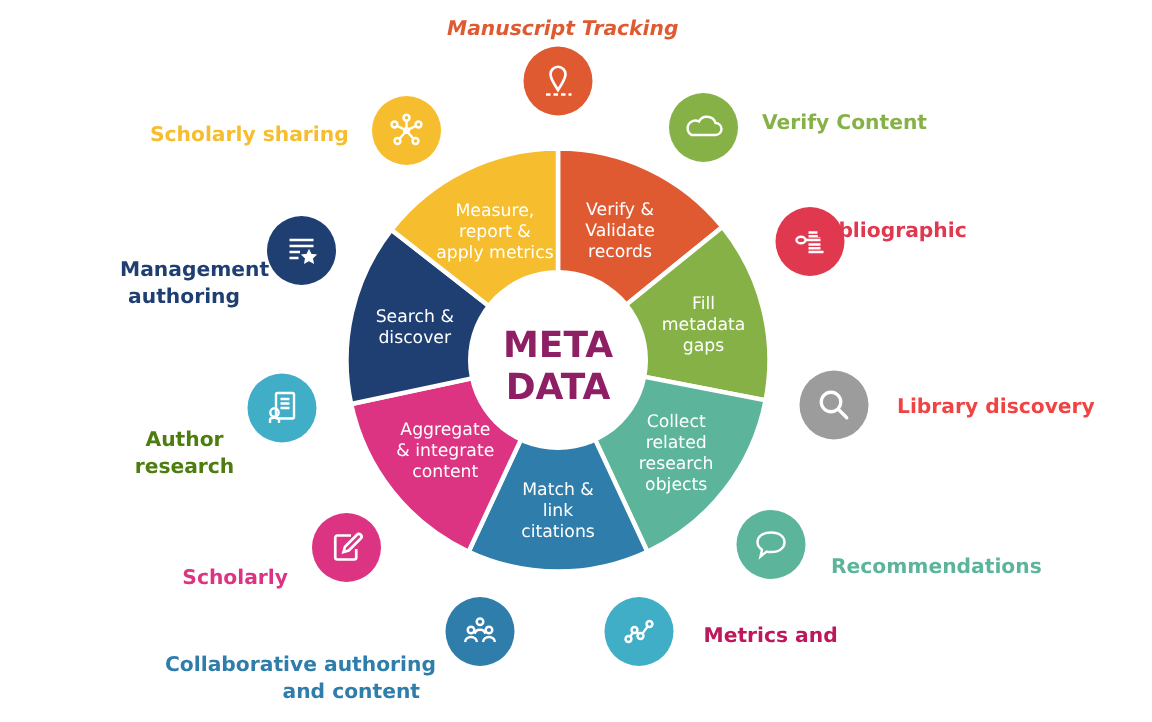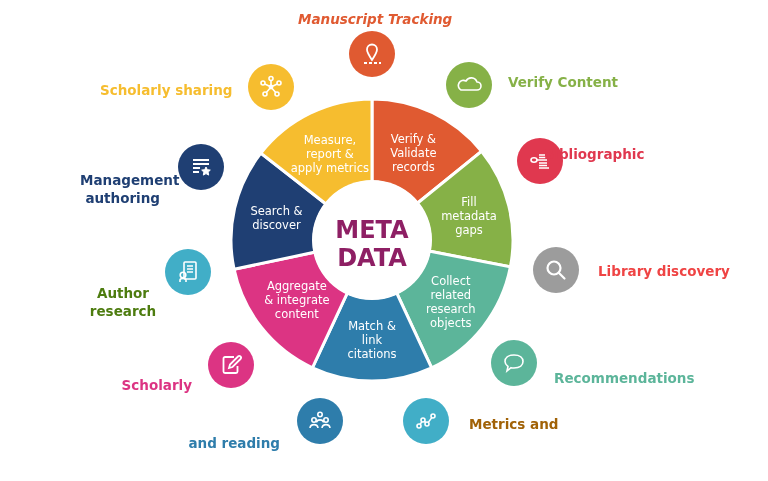--- a/index.html
+++ b/index.html
@@ -92,36 +92,37 @@
 
 <div class="node-icon" style="left: 403px; top: 398px; background: rgb(65, 174, 199);">
   <svg viewBox="0 0 28 28" fill="none" stroke="#fff" stroke-width="1.6">
     <circle cx="7" cy="19" r="2"></circle>
       <circle cx="11" cy="13" r="2"></circle>
       <circle cx="15" cy="17" r="2"></circle>
       <circle cx="21" cy="9" r="2"></circle>
     <path d="M8 17.3 L10 14.8 M12.6 14.2 L13.5 15.6 M16.3 15.4 L19.8 10.6"></path>
   </svg>
 </div>
-<div class="node-label left" style="left: 469px; top: 415px; color: #a16207;">
+<div class="node-label left" style="left: 469px; top: 415px; color: #be185d;">
   <span>Metrics and</span>
 </div>
 
 <div class="node-icon" style="left: 297px; top: 398px; background: rgb(46, 125, 171);">
   <svg viewBox="0 0 28 28" fill="none" stroke="#fff" stroke-width="1.6">
     <circle cx="14" cy="7.5" r="2.2"></circle>
       <circle cx="8" cy="13" r="2.2"></circle>
       <circle cx="20" cy="13" r="2.2"></circle>
     <path d="M10.5 15.5 C11 12 17 12 17.5 15.5"></path>
     <path d="M4 21 C4.5 16.5 11.5 16.5 12 21"></path>
       <path d="M16 21 C16.5 16.5 23.5 16.5 24 21"></path>
   </svg>
 </div>
 <div class="node-label right" style="left: 110px; top: 415px; width: 170px; color: rgb(46, 125, 171);">
-  <span>and reading</span>
+  <span>Collaborative authoring</span>
+  <span>and content</span>
 </div>
 
 <div class="node-icon" style="left: 208px; top: 342px; background: rgb(220, 52, 131);">
   <svg viewBox="0 0 28 28" fill="none" stroke="#fff" stroke-width="1.8">
     <path d="M17 6 H8 a1.5 1.5 0 0 0-1.5 1.5 V20.5 A1.5 1.5 0 0 0 8 22 H19 a1.5 1.5 0 0 0 1.5-1.5 V15"></path>
     <path d="M12 17 l1-3.5 L21 5.5 a1.6 1.6 0 0 1 2.5 2.5 L15.5 16 Z"></path>
   </svg>
 </div>
 <div class="node-label right" style="left: 90px; top: 357px; width: 102px; color: rgb(220, 52, 131);">
   <span>Scholarly</span>

